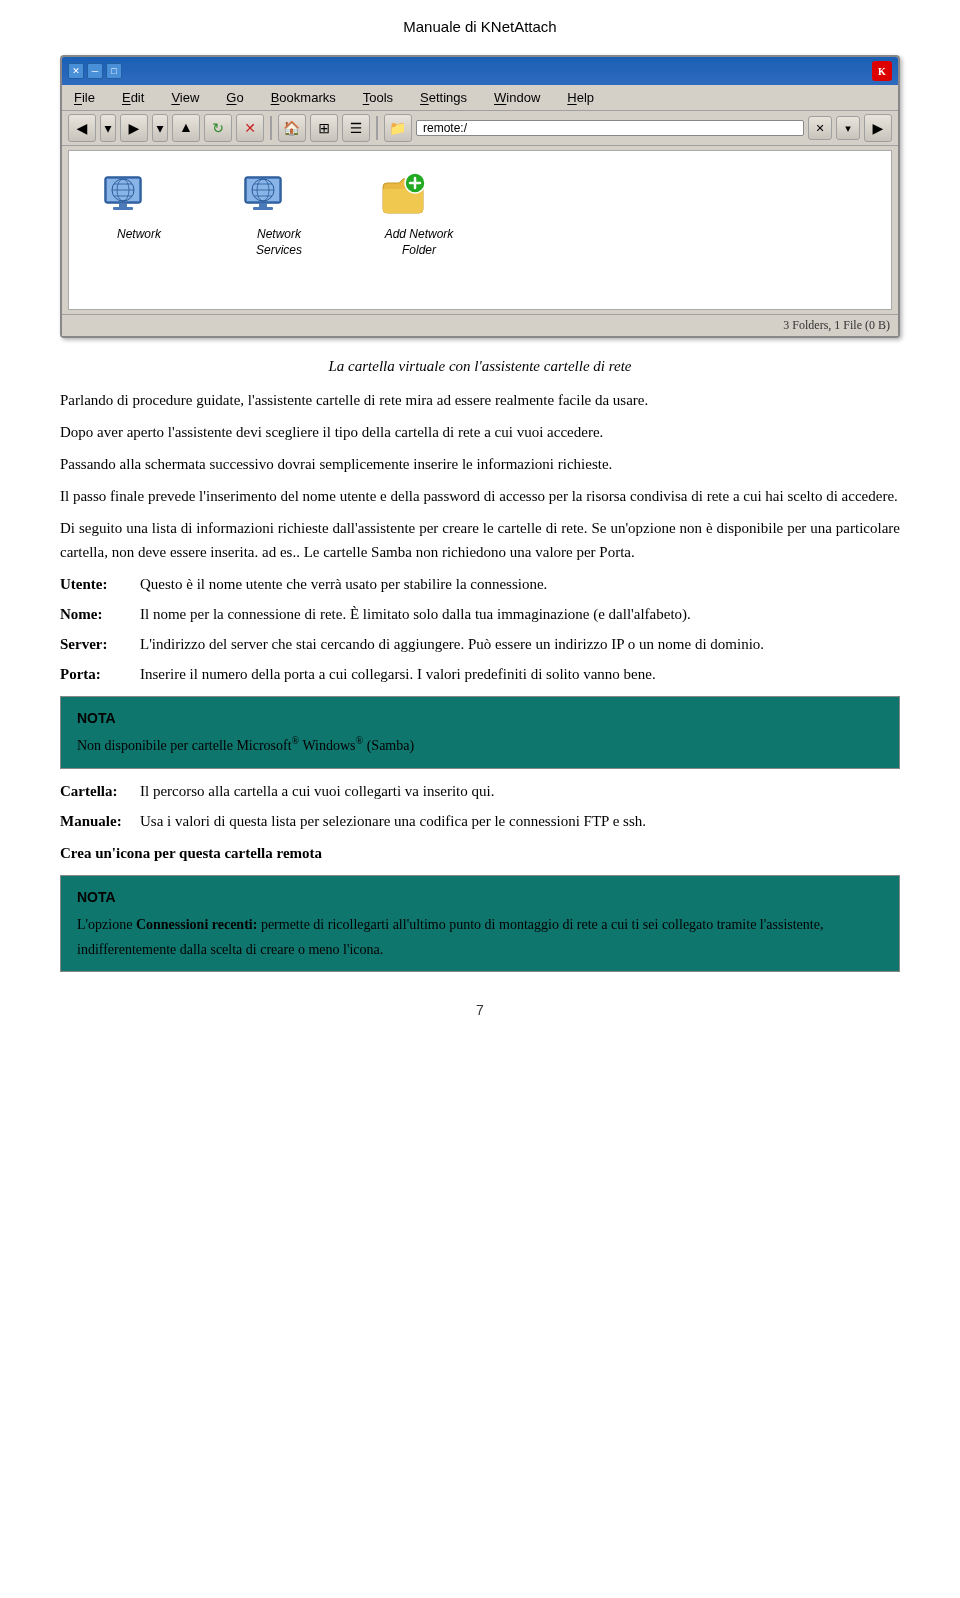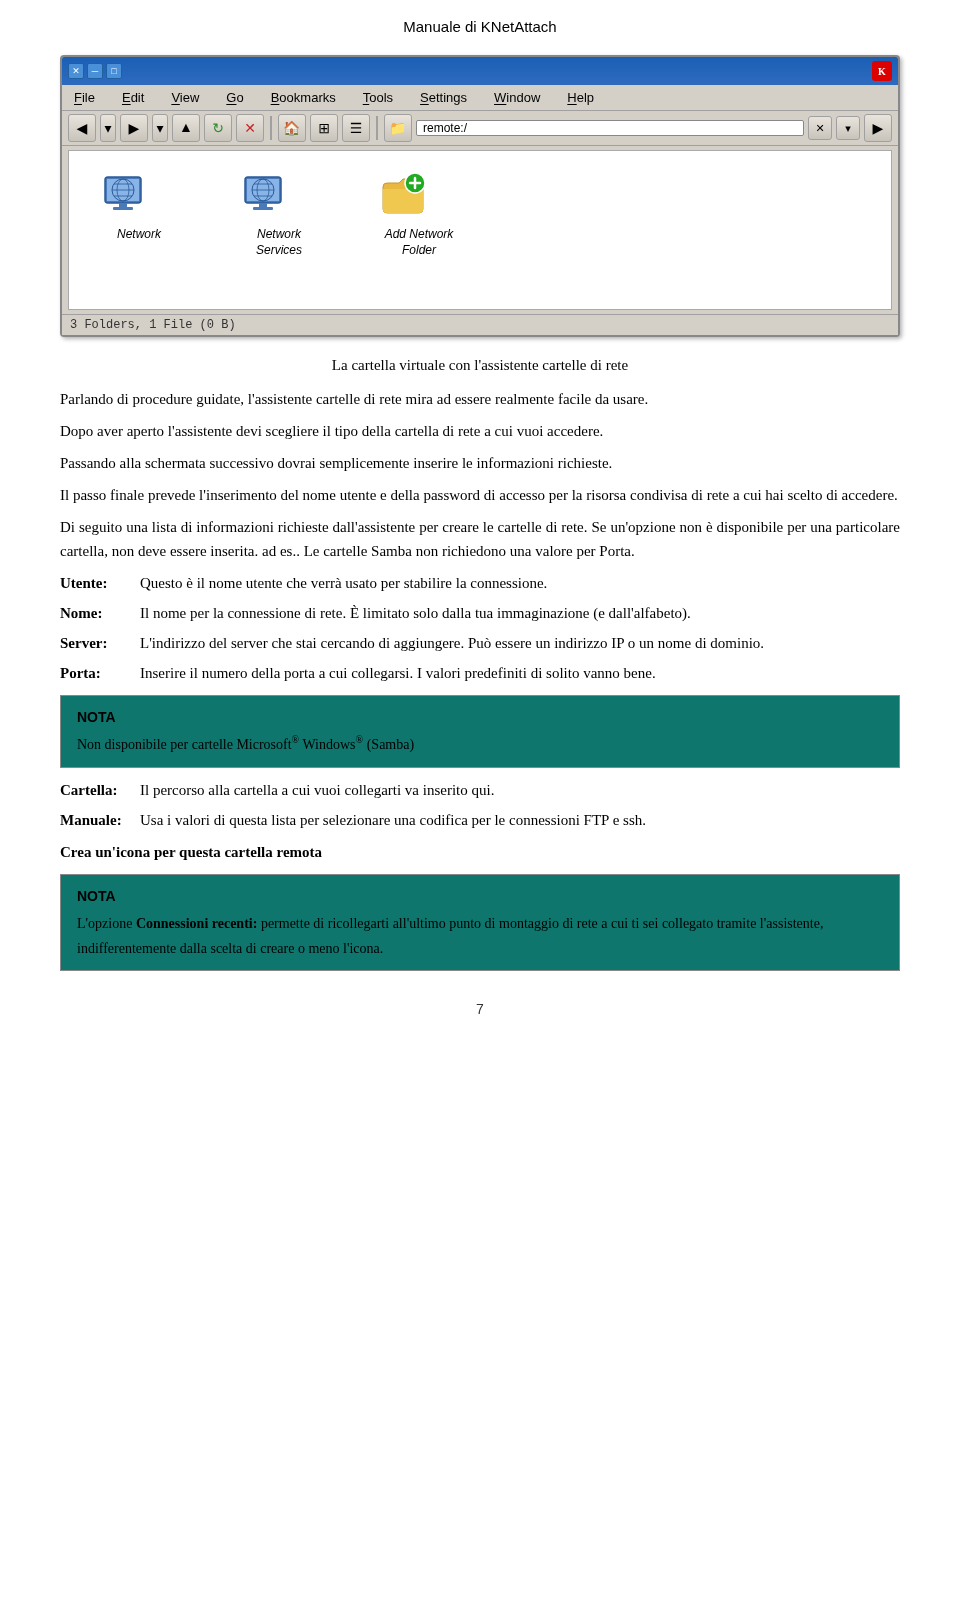--- a/index.html
+++ b/index.html
@@ -188,34 +188,36 @@
       font-size: 12px;
       font-style: italic;
       text-align: center;
       line-height: 1.3;
     }
 
     
     .kde-statusbar {
       background: #d4d0c8;
       padding: 3px 8px;
-      font-family: Liberation Mono, monospace;
+      font-family: Liberation Serif, serif;
       font-size: 12px;
       border-top: 1px solid #a0a0a0;
       color: #333;
+      text-align: right;
     }
 
     
     .doc-body {
       margin-top: 16px;
       line-height: 1.6;
     }
 
     .doc-section-title {
       text-align: center;
+      font-style: italic;
       font-size: 15px;
       margin-bottom: 10px;
     }
 
     .doc-paragraph {
       margin-bottom: 8px;
       text-align: justify;
     }
 
     .doc-def-row {

